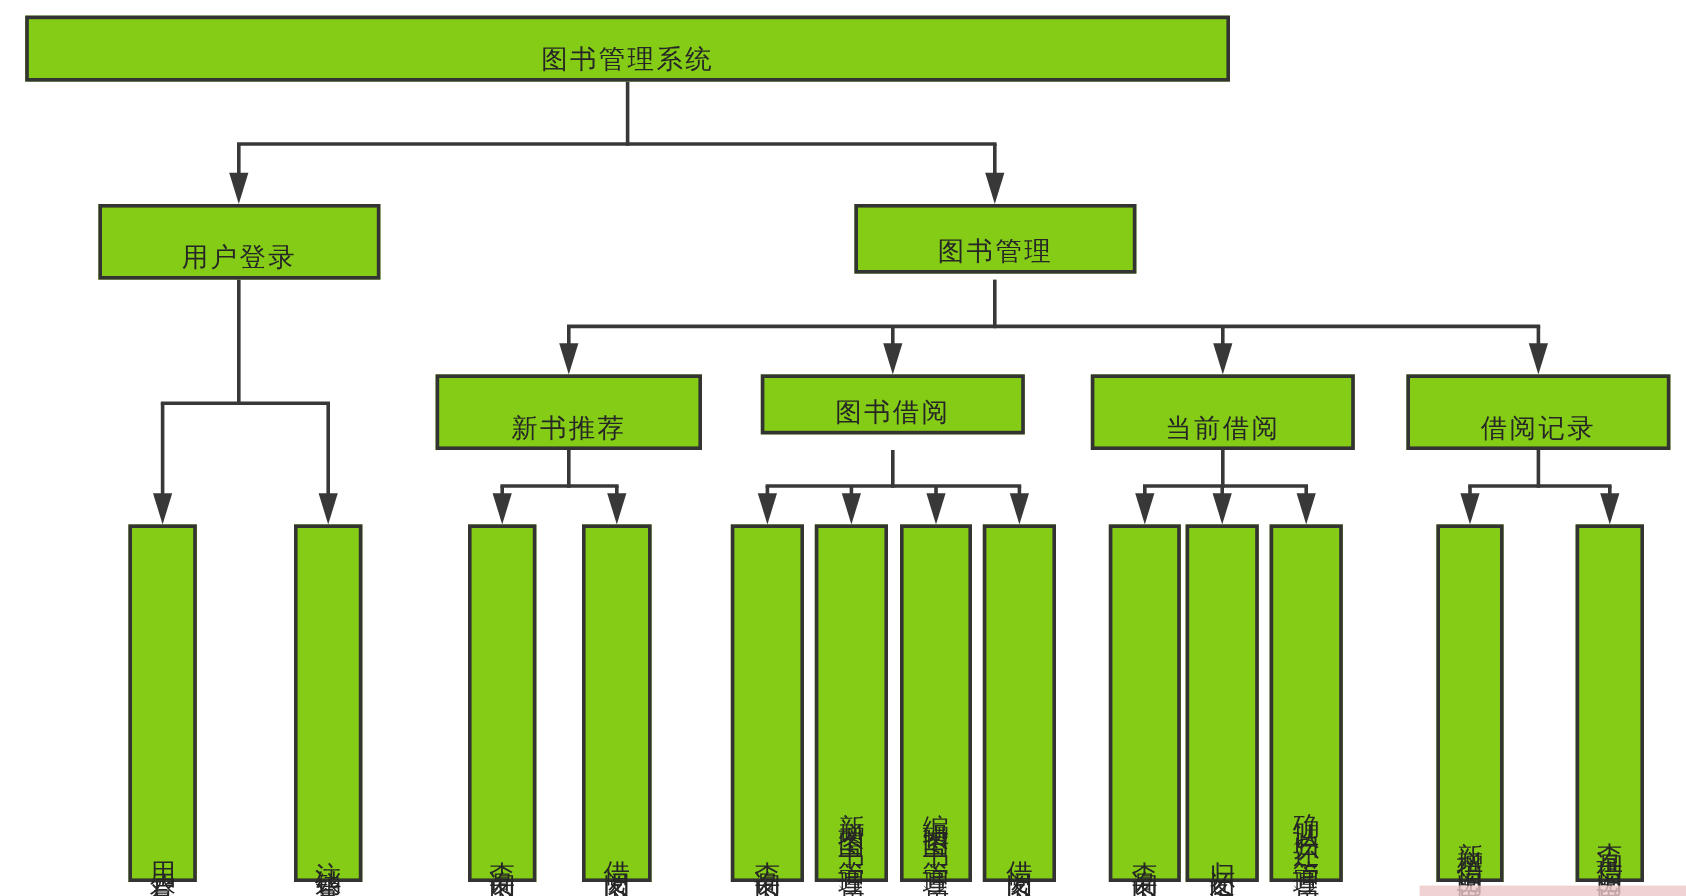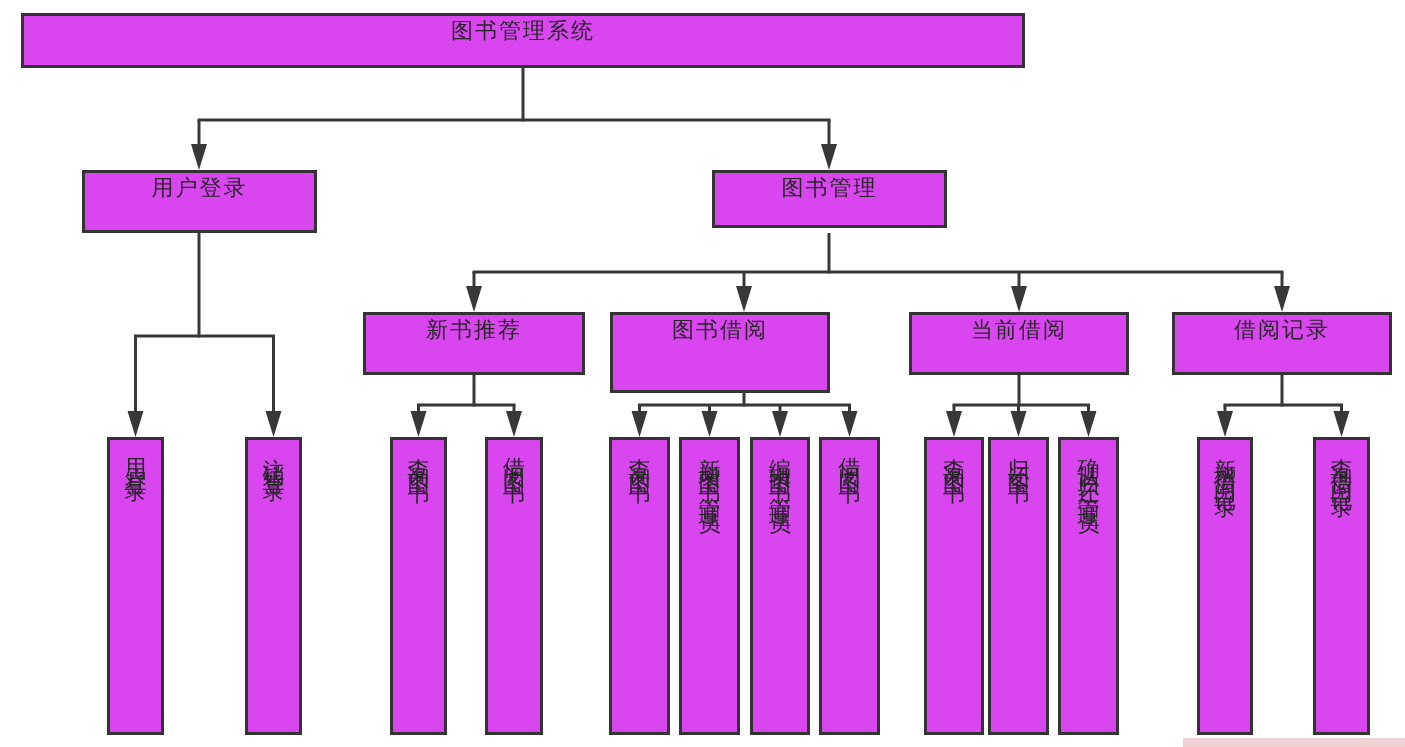--- a/index.html
+++ b/index.html
@@ -17,22 +17,22 @@
     font-family:"Liberation Sans", sans-serif;
     overflow:hidden;
   }
   .connectors{position:absolute;left:0;top:0;z-index:1;}
   .connectors line{stroke:var(--line);stroke-width:3;}
   .connectors polygon{fill:var(--line);}
   .node{
     position:absolute;
     box-sizing:border-box;
     border:3px solid var(--border);
-    background:#d946ef;
-    display:flex;align-items:flex-start;justify-content:center;
+    background:#84cc16;
+    display:flex;align-items:flex-end;justify-content:center;
     color:var(--text);
     z-index:2;
   }
   .hbox span{
     font-size:22px;
     letter-spacing:2px;
     white-space:nowrap;
   }
   .vbox span{
     writing-mode:vertical-rl;
@@ -147,21 +147,21 @@
   <div class="node hbox" style="left:82px;top:170px;width:235px;height:63px">
     <span>用户登录</span>
   </div>
   <div class="node hbox" style="left:712px;top:170px;width:235px;height:58px">
     <span>图书管理</span>
   </div>
 
   <div class="node hbox" style="left:363px;top:312px;width:222px;height:63px">
     <span>新书推荐</span>
   </div>
-  <div class="node hbox" style="left:610px;top:312px;width:220px;height:81px">
+  <div class="node hbox" style="left:634px;top:312px;width:220px;height:50px">
     <span>图书借阅</span>
   </div>
   <div class="node hbox" style="left:909px;top:312px;width:220px;height:63px">
     <span>当前借阅</span>
   </div>
   <div class="node hbox" style="left:1172px;top:312px;width:220px;height:63px">
     <span>借阅记录</span>
   </div>
 
   <div class="node vbox" style="left:107px;top:437px;width:57px;height:298px">

